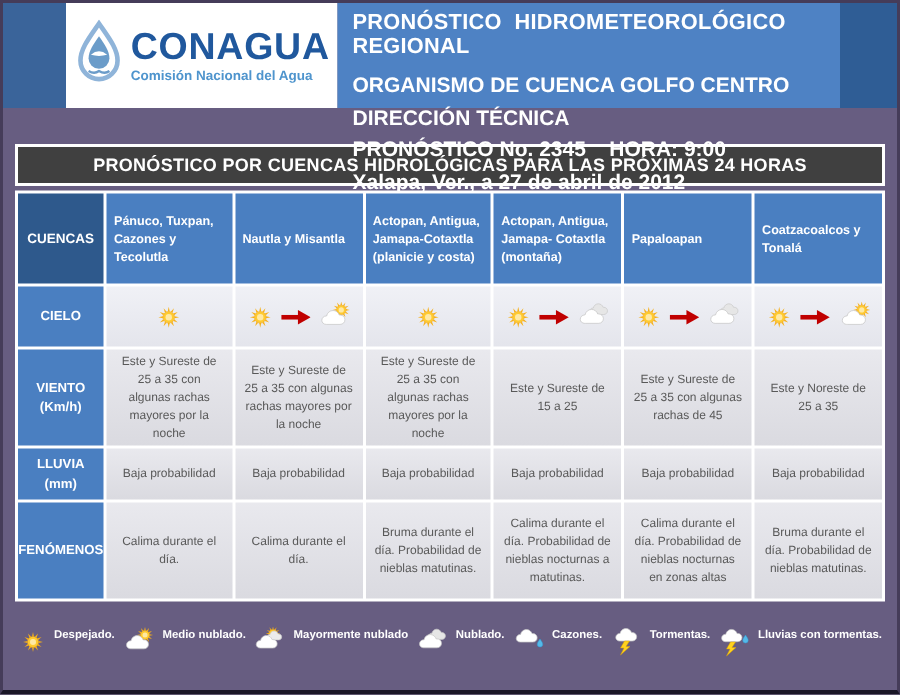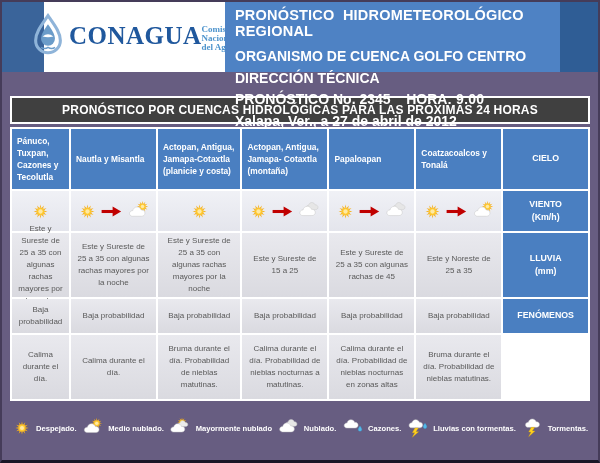--- a/index.html
+++ b/index.html
@@ -7,21 +7,21 @@
   .page{
     width:600px;height:463px;margin:0 auto;position:relative;
     background:#675d81;border:2px solid #453c59;border-bottom:3px solid #1a1626;
     font-family:"Liberation Sans", sans-serif;overflow:hidden;
   }
   .pre{white-space:pre-wrap;}
   
   .hdr{display:flex;height:70px;width:100%;}
   .hdr-block-left{width:42px;background:#3a649a;}
   .hdr-logo{width:181px;background:#ffffff;display:flex;align-items:center;justify-content:center;gap:4px;padding:4px 2px;}
-  .logo-text{display:flex;flex-direction:row;line-height:1;font-family:Liberation Serif, serif;}
+  .logo-text{display:flex;flex-direction:column;line-height:1;}
   .logo-name{color:#20589d;font-weight:bold;font-size:25px;letter-spacing:.5px;}
   .logo-sub{color:#4e94cd;font-weight:bold;font-size:9px;margin-top:2px;}
   .hdr-title{flex:1;background:#4e82c4;color:#fff;padding:5px 10px 4px 10px;display:flex;flex-direction:column;}
   .hdr-title h1{margin:0 0 7px 0;font-size:14.5px;font-weight:bold;letter-spacing:.2px;}
   .hdr-sub{font-size:14px;font-weight:bold;line-height:1.55;}
   .hdr-block-right{width:38px;background:#2f5d95;}
   
   .banner{
     margin:24px 8px 3px 8px;background:#404040;border:2px solid #fff;
     color:#fff;font-weight:bold;font-size:12px;text-align:center;
@@ -41,21 +41,21 @@
   .body-cell{background:linear-gradient(#e9e9ee,#dadae0);color:#595959;font-size:8px;line-height:1.5;padding:3px 6px;}
   .cielo-cell{background:linear-gradient(#f0f1f6,#e4e5ec);gap:3px;}
   .wicon{height:21px;width:auto;display:block;}
   .wicon-arrow{height:11px;width:auto;display:block;}
   
   .legend{
     position:absolute;left:0;right:0;bottom:0;height:58px;
     display:flex;align-items:center;justify-content:space-between;
     padding:0 10px 6px 10px;
   }
-  .lg-item{display:flex;align-items:center;gap:4px;}
+  .lg-item{display:flex;align-items:flex-start;gap:4px;}
   .lg-item .wicon{height:20px;}
   .lg-label{color:#fff;font-weight:bold;font-size:7.6px;white-space:nowrap;}
 </style>
 </head>
 <body>
 
 <div class="page">
 
   <div class="hdr">
     <div class="hdr-block-left"></div>
@@ -80,20 +80,21 @@
         <div class="pre">PRONÓSTICO No. 2345    HORA: 9:00</div>
         <div class="pre">Xalapa, Ver., a 27 de abril de 2012</div>
       </div>
     </div>
     <div class="hdr-block-right"></div>
   </div>
 
   <div class="banner">PRONÓSTICO POR CUENCAS HIDROLÓGICAS PARA LAS PRÓXIMAS 24 HORAS</div>
 
   <div class="ftable">
+    <div class="cell corner">CUENCAS</div>
     <div class="cell colhead">Pánuco, Tuxpan, Cazones y Tecolutla</div>
     <div class="cell colhead">Nautla y Misantla</div>
     <div class="cell colhead">Actopan, Antigua, Jamapa-Cotaxtla (planicie y costa)</div>
     <div class="cell colhead">Actopan, Antigua, Jamapa- Cotaxtla (montaña)</div>
     <div class="cell colhead">Papaloapan</div>
     <div class="cell colhead">Coatzacoalcos y Tonalá</div>
 
     <div class="cell rowlabel">CIELO</div>
     <div class="cell body-cell cielo-cell">
         <svg class="wicon" viewBox="0 0 60 60">
@@ -374,31 +375,31 @@
           <svg class="wicon" viewBox="0 0 72 60">
             <path d="M24 38 L56 38 C63 38 68 33 68 26.5 C68 20 63 15 56 15 C55.4 15 54.8 15 54.2 15.1 C52 8.5 46 4 39 4 C31 4 24.4 9.9 23.2 17.5 C22.9 17.5 22.6 17.4 22.3 17.4 C16.3 17.4 11.5 22.2 11.5 28.2 C11.5 33.6 16.3 38 22.3 38 Z" transform="translate(4,2) scale(0.74)" fill="#ffffff" stroke="#c6c6c6" stroke-width="1.89"></path>
             <path transform="translate(60,24)" d="M0 0 c3.4 5 5.4 7.8 5.4 10.6 a5.4 5.4 0 0 1 -10.8 0 c0 -2.8 2 -5.6 5.4 -10.6 z" fill="#55b9e8" stroke="#2e9fd8" stroke-width="1"></path>
           </svg>
         </span>
       <span class="lg-label">Cazones.</span>
     </div>
     <div class="lg-item">
       <span>
           <svg class="wicon" viewBox="0 0 72 60">
+            <path d="M24 38 L56 38 C63 38 68 33 68 26.5 C68 20 63 15 56 15 C55.4 15 54.8 15 54.2 15.1 C52 8.5 46 4 39 4 C31 4 24.4 9.9 23.2 17.5 C22.9 17.5 22.6 17.4 22.3 17.4 C16.3 17.4 11.5 22.2 11.5 28.2 C11.5 33.6 16.3 38 22.3 38 Z" transform="translate(8,0) scale(0.74)" fill="#ffffff" stroke="#c6c6c6" stroke-width="1.89"></path>
+            <polygon transform="translate(26,28)" points="8,0 18,0 11,11 19,11 0,28 7,14 0,14" fill="#ffd21e" stroke="#dca300" stroke-width="1"></polygon>
+          </svg>
+        </span>
+      <span class="lg-label">Tormentas.</span>
+    </div>
+    <div class="lg-item">
+      <span>
+          <svg class="wicon" viewBox="0 0 72 60">
             <path d="M24 38 L56 38 C63 38 68 33 68 26.5 C68 20 63 15 56 15 C55.4 15 54.8 15 54.2 15.1 C52 8.5 46 4 39 4 C31 4 24.4 9.9 23.2 17.5 C22.9 17.5 22.6 17.4 22.3 17.4 C16.3 17.4 11.5 22.2 11.5 28.2 C11.5 33.6 16.3 38 22.3 38 Z" transform="translate(4,2) scale(0.72)" fill="#ffffff" stroke="#c6c6c6" stroke-width="1.94"></path>
             <path transform="translate(60,16)" d="M0 0 c3.4 5 5.4 7.8 5.4 10.6 a5.4 5.4 0 0 1 -10.8 0 c0 -2.8 2 -5.6 5.4 -10.6 z" fill="#55b9e8" stroke="#2e9fd8" stroke-width="1"></path>
             <polygon transform="translate(22,30)" points="8,0 18,0 11,11 19,11 0,28 7,14 0,14" fill="#ffd21e" stroke="#dca300" stroke-width="1"></polygon>
           </svg>
         </span>
       <span class="lg-label">Lluvias con tormentas.</span>
     </div>
-    <div class="lg-item">
-      <span>
-          <svg class="wicon" viewBox="0 0 72 60">
-            <path d="M24 38 L56 38 C63 38 68 33 68 26.5 C68 20 63 15 56 15 C55.4 15 54.8 15 54.2 15.1 C52 8.5 46 4 39 4 C31 4 24.4 9.9 23.2 17.5 C22.9 17.5 22.6 17.4 22.3 17.4 C16.3 17.4 11.5 22.2 11.5 28.2 C11.5 33.6 16.3 38 22.3 38 Z" transform="translate(8,0) scale(0.74)" fill="#ffffff" stroke="#c6c6c6" stroke-width="1.89"></path>
-            <polygon transform="translate(26,28)" points="8,0 18,0 11,11 19,11 0,28 7,14 0,14" fill="#ffd21e" stroke="#dca300" stroke-width="1"></polygon>
-          </svg>
-        </span>
-      <span class="lg-label">Tormentas.</span>
-    </div>
   </div>
 
 </div>
 
 </body></html>

